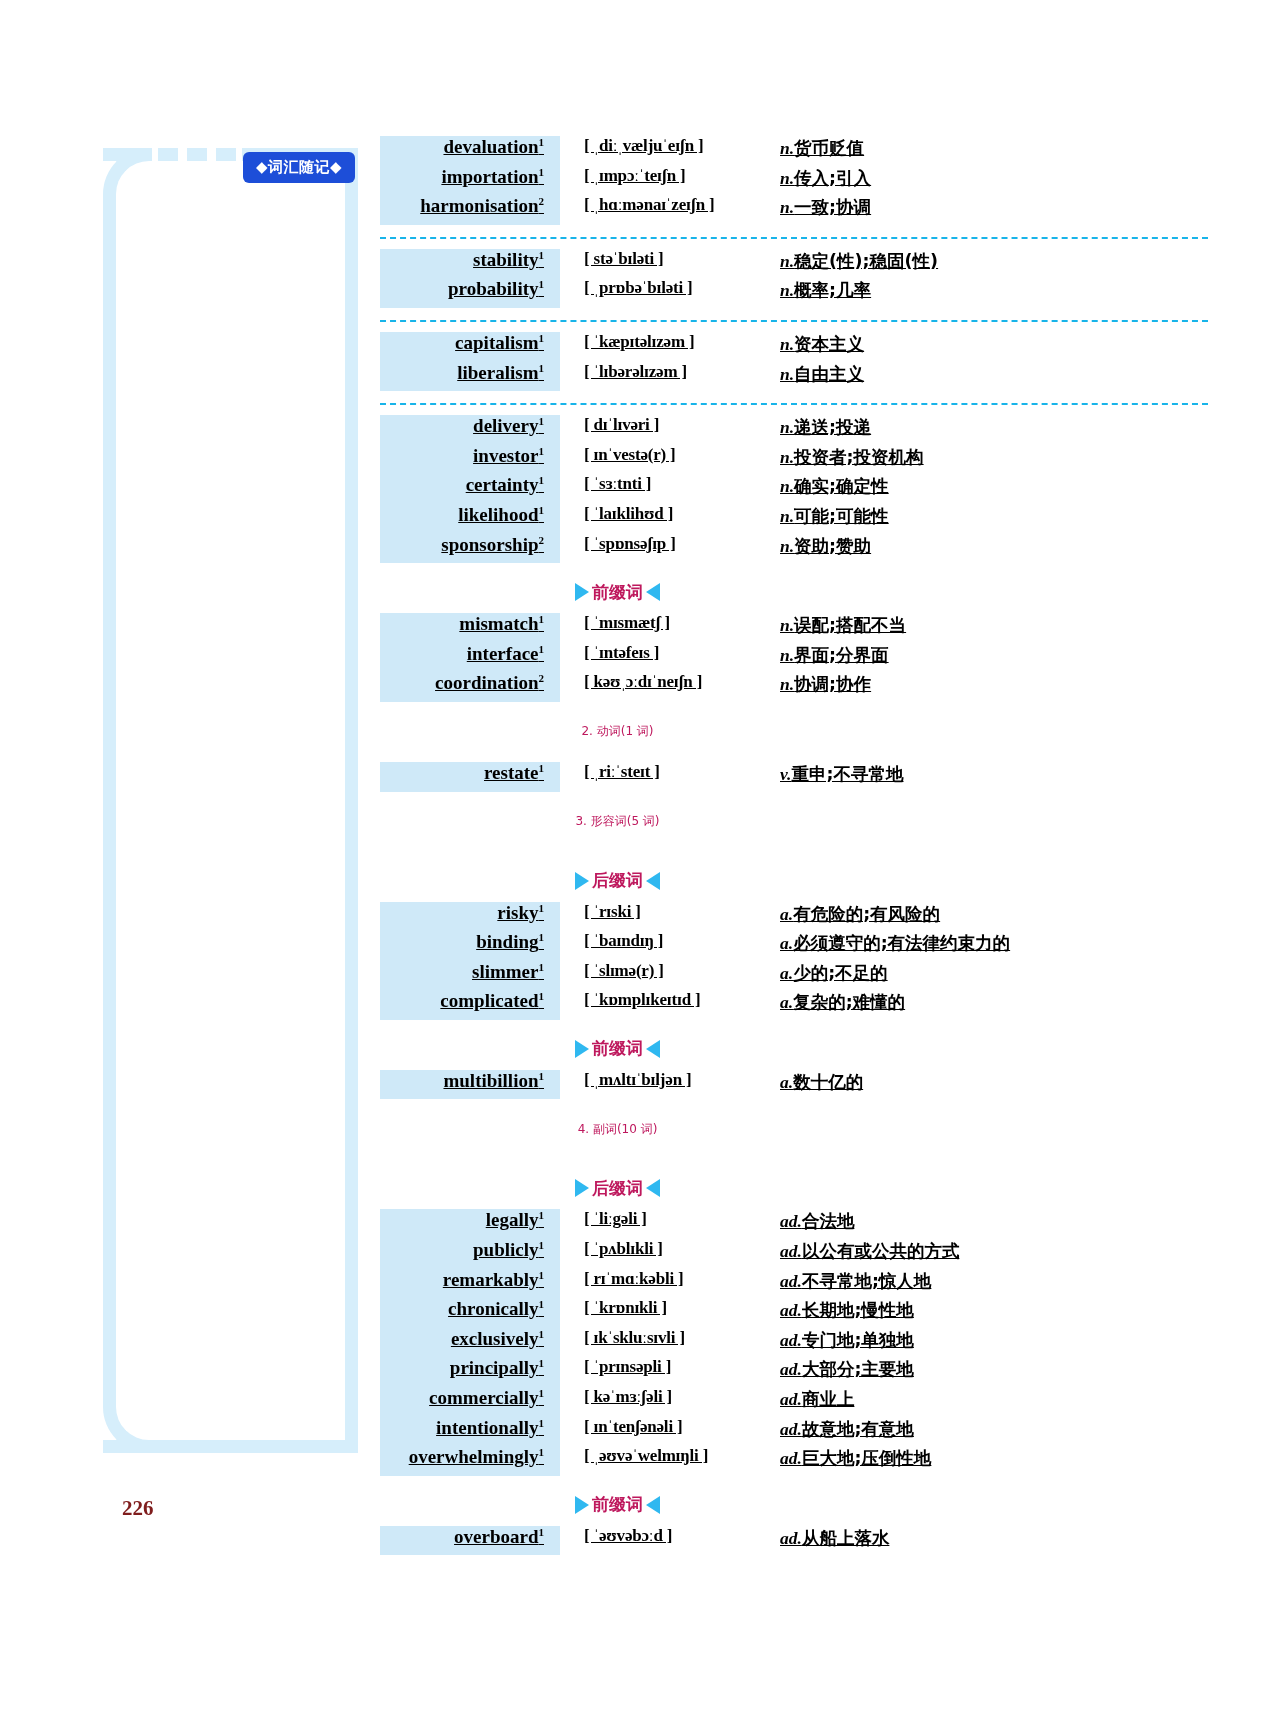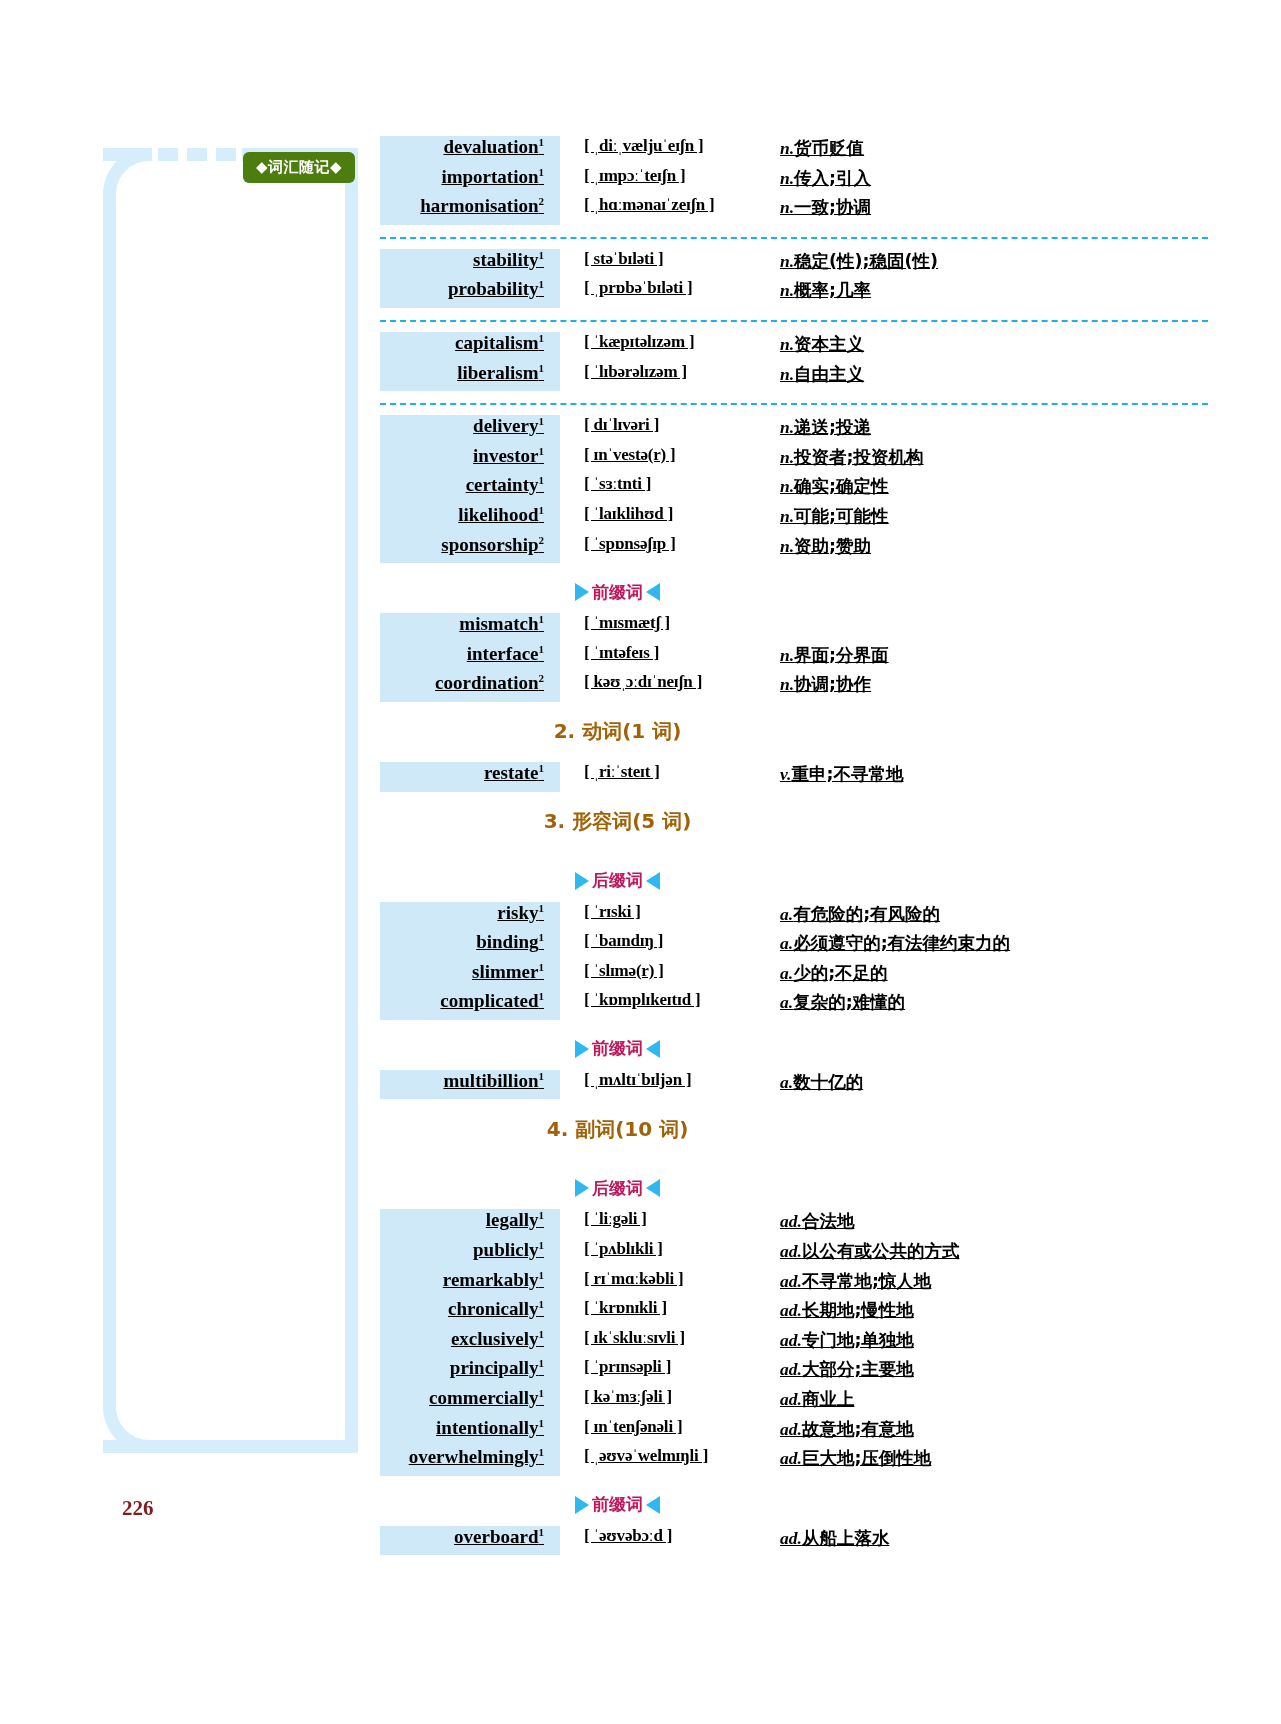--- a/index.html
+++ b/index.html
@@ -66,21 +66,21 @@
     z-index: 4;
   }
 
   
   #section-tab {
     position: absolute;
     left: 243px;
     top: 152px;
     width: 112px;
     height: 31px;
-    background: #4d7c0f;
+    background: #1d4ed8;
     border-radius: 6px;
     color: #ffffff;
     font-family: "DejaVu Sans", "Liberation Sans", sans-serif;
     font-size: 15px;
     font-weight: bold;
     letter-spacing: 0.5px;
     display: flex;
     align-items: center;
     justify-content: center;
     z-index: 5;
@@ -200,23 +200,23 @@
   .affix-marker .tri-r { border-right: 14px solid #2fb8f0; }
 
   
   .pos-heading {
     height: 60px;
     display: flex;
     align-items: center;
     justify-content: center;
     width: 475px;
     font-family: "DejaVu Sans", "Liberation Sans", sans-serif;
-    font-size: 20px;
-    font-weight: bold;
-    color: #a16207;
+    font-size: 12px;
+    font-weight: normal;
+    color: #be185d;
   }
   .spacer-xs { height: 8px; }
 
   
   #page-number {
     position: absolute;
     left: 122px;
     top: 1496px;
     font-size: 21px;
     font-weight: bold;
@@ -318,20 +318,21 @@
     <div class="affix-marker">
       <span class="tri-l"></span>
       <span>前缀词</span>
       <span class="tri-r"></span>
     </div>
     <div class="word-group">
       <div class="group-bg"></div>
       <div class="word-row">
         <div class="col-word">mismatch<sup>1</sup></div>
         <div class="col-phon">[ ˈmɪsmætʃ ]</div>
+        <div class="col-def"><span class="pos">n.</span><span>误配;搭配不当</span></div>
       </div>
       <div class="word-row">
         <div class="col-word">interface<sup>1</sup></div>
         <div class="col-phon">[ ˈɪntəfeɪs ]</div>
         <div class="col-def"><span class="pos">n.</span><span>界面;分界面</span></div>
       </div>
       <div class="word-row">
         <div class="col-word">coordination<sup>2</sup></div>
         <div class="col-phon">[ kəʊˌɔːdɪˈneɪʃn ]</div>
         <div class="col-def"><span class="pos">n.</span><span>协调;协作</span></div>

